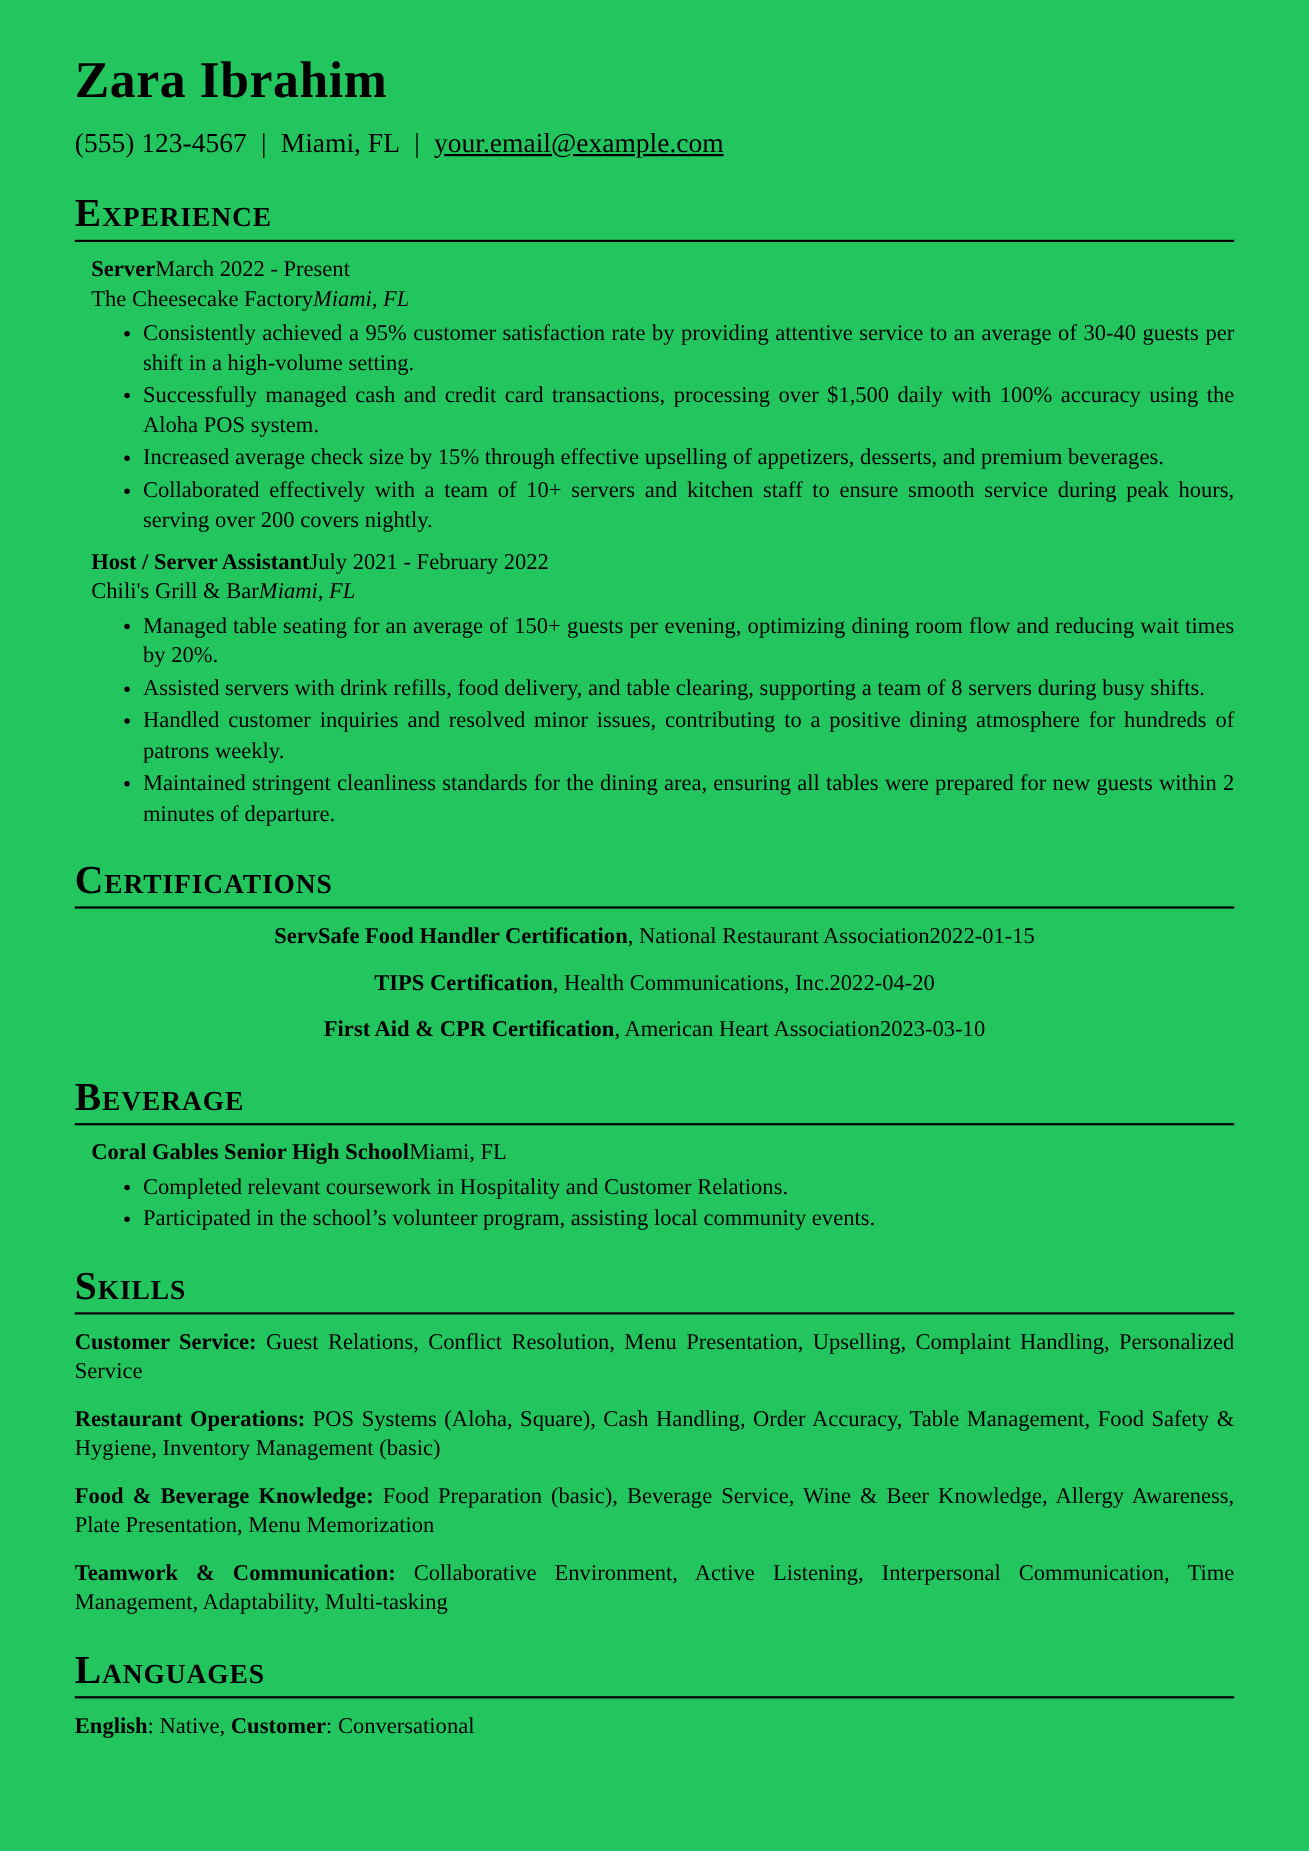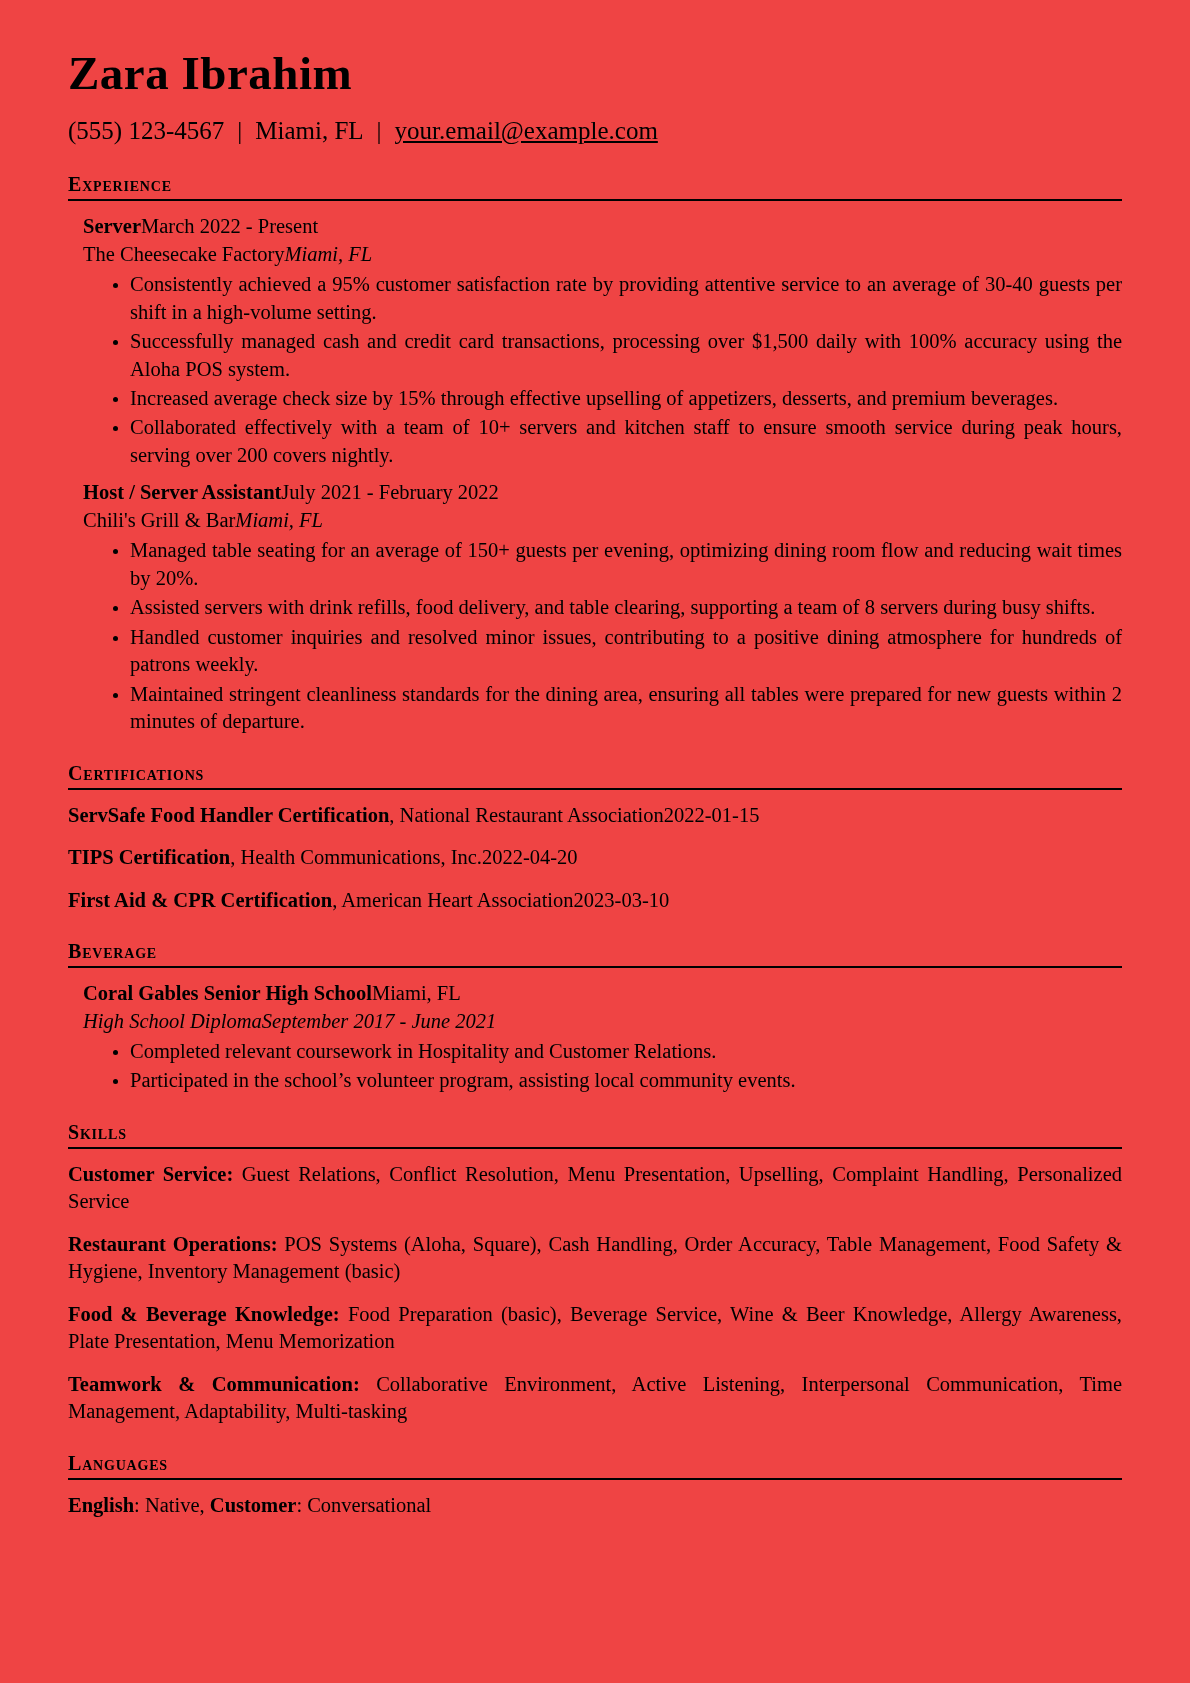--- a/index.html
+++ b/index.html
@@ -1,56 +1,56 @@
 <!DOCTYPE html>
 <html><head>
 <meta charset="utf-8">
 <style>
   html, body { margin: 0; padding: 0; background: #e8e8e8; }
   .page {
     width: 1190px;
     height: 1683px;
     margin: 0 auto;
-    background: #ef4444;
+    background: #22c55e;
     color: #000000;
     font-family: "Liberation Serif", "DejaVu Serif", serif;
     font-size: 20.5px;
     line-height: 1.34;
     box-sizing: border-box;
     padding: 48px 68px 40px 68px;
     overflow: hidden;
   }
   .name {
     font-size: 47px;
     font-weight: 700;
     margin: 0 0 14px 0;
     line-height: 1.1;
     letter-spacing: 0.5px;
   }
   .contact { font-size: 25px; }
   .contact .sep { margin: 0 13px; }
   .contact a.email { color: #000; text-decoration: underline; cursor: pointer; }
   h2.sec {
     font-variant: small-caps;
-    font-size: 20px;
+    font-size: 36px;
     font-weight: 700;
     letter-spacing: 0.8px;
     margin: 26px 0 12px 0;
     padding-bottom: 3px;
     border-bottom: 2px solid #000;
     line-height: 1.15;
   }
   .row { display: flex; align-items: baseline; margin-left: 15px; }
   .b { font-weight: 700; }
   .it { font-style: italic; }
   ul.bullets { margin: 3px 0 10px 0; padding-left: 62px; }
   ul.bullets li { text-align: justify; margin-bottom: 2px; }
   ul.bullets li::marker { font-size: 0.8em; }
   .job { margin-bottom: 8px; }
-  .cert-row { display: flex; justify-content: flex-start; margin-bottom: 15px; }
+  .cert-row { display: flex; justify-content: center; margin-bottom: 15px; }
   .para { text-align: justify; margin: 0 0 15px 0; }
   .lang { margin-top: 2px; }
 </style>
 </head>
 <body>
 
 <div class="page">
 
   <header>
     <h1 class="name">Zara Ibrahim</h1>
@@ -115,24 +115,20 @@
   </section>
 
   <section>
     <h2 class="sec">Beverage</h2>
 
     <div class="job">
       <div class="row">
         <span class="b">Coral Gables Senior High School</span>
         <span>Miami, FL</span>
       </div>
-      <div class="row">
-        <span class="it">High School Diploma</span>
-        <span class="it">September 2017 - June 2021</span>
-      </div>
       <ul class="bullets">
         <li>Completed relevant coursework in Hospitality and Customer Relations.</li>
         <li>Participated in the school’s volunteer program, assisting local community events.</li>
       </ul>
     </div>
   </section>
 
   <section>
     <h2 class="sec">Skills</h2>
 

